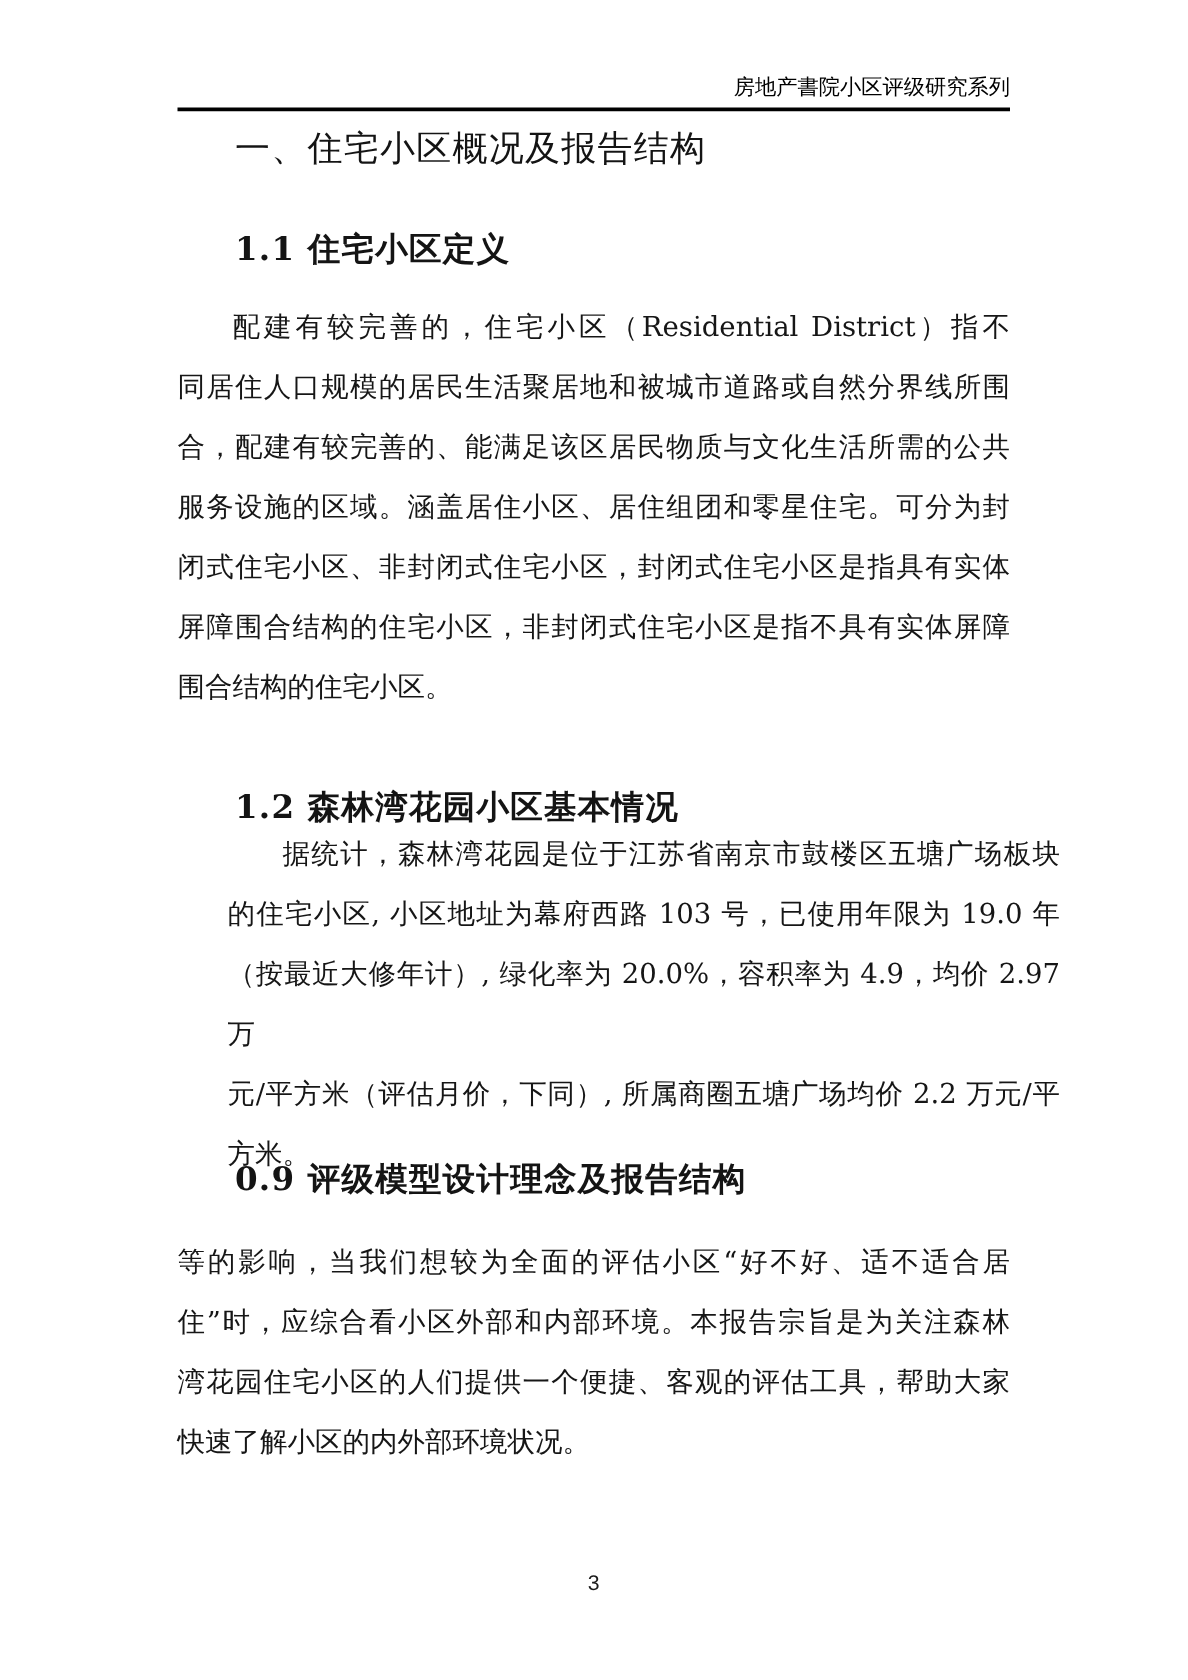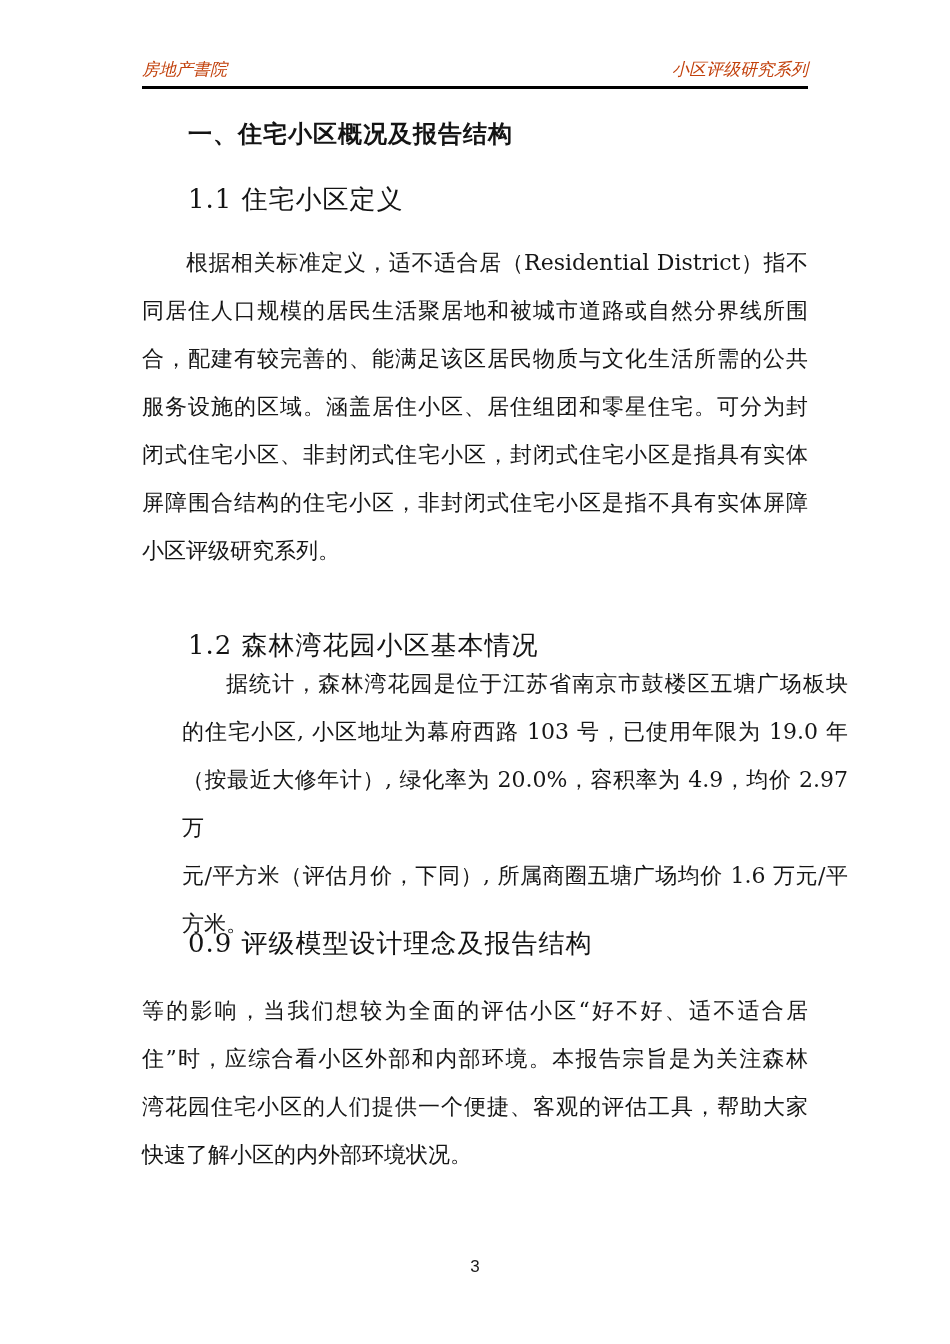--- a/index.html
+++ b/index.html
@@ -15,43 +15,42 @@
     color: #141414;
     font-family: "DejaVu Serif", serif;
     overflow: hidden;
   }
   .header {
     position: absolute;
     top: 58px;
     left: 142px;
     width: 666px;
     display: flex;
-    justify-content: space-between;
+    justify-content: flex-end;
     align-items: flex-end;
     padding-bottom: 5px;
     border-bottom: 3px solid #000000;
     font-family: "Liberation Sans", sans-serif;
     font-size: 17px;
-    color: #c2410c;
-    font-style: italic;
+    color: #000000;
   }
   .doc-title {
     position: absolute;
-    top: 118px;
+    top: 100px;
     left: 188px;
-    font-size: 24px;
-    font-weight: bold;
+    font-size: 28px;
+    font-weight: normal;
     letter-spacing: 1px;
     margin: 0;
   }
   .section-heading {
     position: absolute;
     left: 188px;
     font-size: 26px;
-    font-weight: normal;
+    font-weight: bold;
     letter-spacing: 1px;
     margin: 0;
   }
   .sh-1 { top: 182px; }
   .sh-2 { top: 628px; }
   .sh-3 { top: 926px; }
   .para {
     position: absolute;
     left: 142px;
     width: 666px;
@@ -87,36 +86,36 @@
   <div class="header">
     <span>房地产書院</span>
     <span>小区评级研究系列</span>
   </div>
 
   <h1 class="doc-title">一、住宅小区概况及报告结构</h1>
 
   <h2 class="section-heading sh-1">1.1 住宅小区定义</h2>
 
   <div class="para para-1">
-    <div class="line first">根据相关标准定义，适不适合居（Residential District）指不</div>
+    <div class="line first">配建有较完善的，住宅小区（Residential District）指不</div>
     <div class="line">同居住人口规模的居民生活聚居地和被城市道路或自然分界线所围</div>
     <div class="line">合，配建有较完善的、能满足该区居民物质与文化生活所需的公共</div>
     <div class="line">服务设施的区域。涵盖居住小区、居住组团和零星住宅。可分为封</div>
     <div class="line">闭式住宅小区、非封闭式住宅小区，封闭式住宅小区是指具有实体</div>
     <div class="line">屏障围合结构的住宅小区，非封闭式住宅小区是指不具有实体屏障</div>
-    <div class="line last">小区评级研究系列。</div>
+    <div class="line last">围合结构的住宅小区。</div>
   </div>
 
   <h2 class="section-heading sh-2">1.2 森林湾花园小区基本情况</h2>
 
   <div class="para para-2">
     <div class="line first">据统计，森林湾花园是位于江苏省南京市鼓楼区五塘广场板块</div>
     <div class="line">的住宅小区, 小区地址为幕府西路 103 号，已使用年限为 19.0 年</div>
     <div class="line">（按最近大修年计）, 绿化率为 20.0%，容积率为 4.9，均价 2.97 万</div>
-    <div class="line">元/平方米（评估月价，下同）, 所属商圈五塘广场均价 1.6 万元/平</div>
+    <div class="line">元/平方米（评估月价，下同）, 所属商圈五塘广场均价 2.2 万元/平</div>
     <div class="line last">方米。</div>
   </div>
 
   <h2 class="section-heading sh-3">0.9 评级模型设计理念及报告结构</h2>
 
   <div class="para para-3">
     <div class="line">等的影响，当我们想较为全面的评估小区“好不好、适不适合居</div>
     <div class="line">住”时，应综合看小区外部和内部环境。本报告宗旨是为关注森林</div>
     <div class="line">湾花园住宅小区的人们提供一个便捷、客观的评估工具，帮助大家</div>
     <div class="line last">快速了解小区的内外部环境状况。</div>

